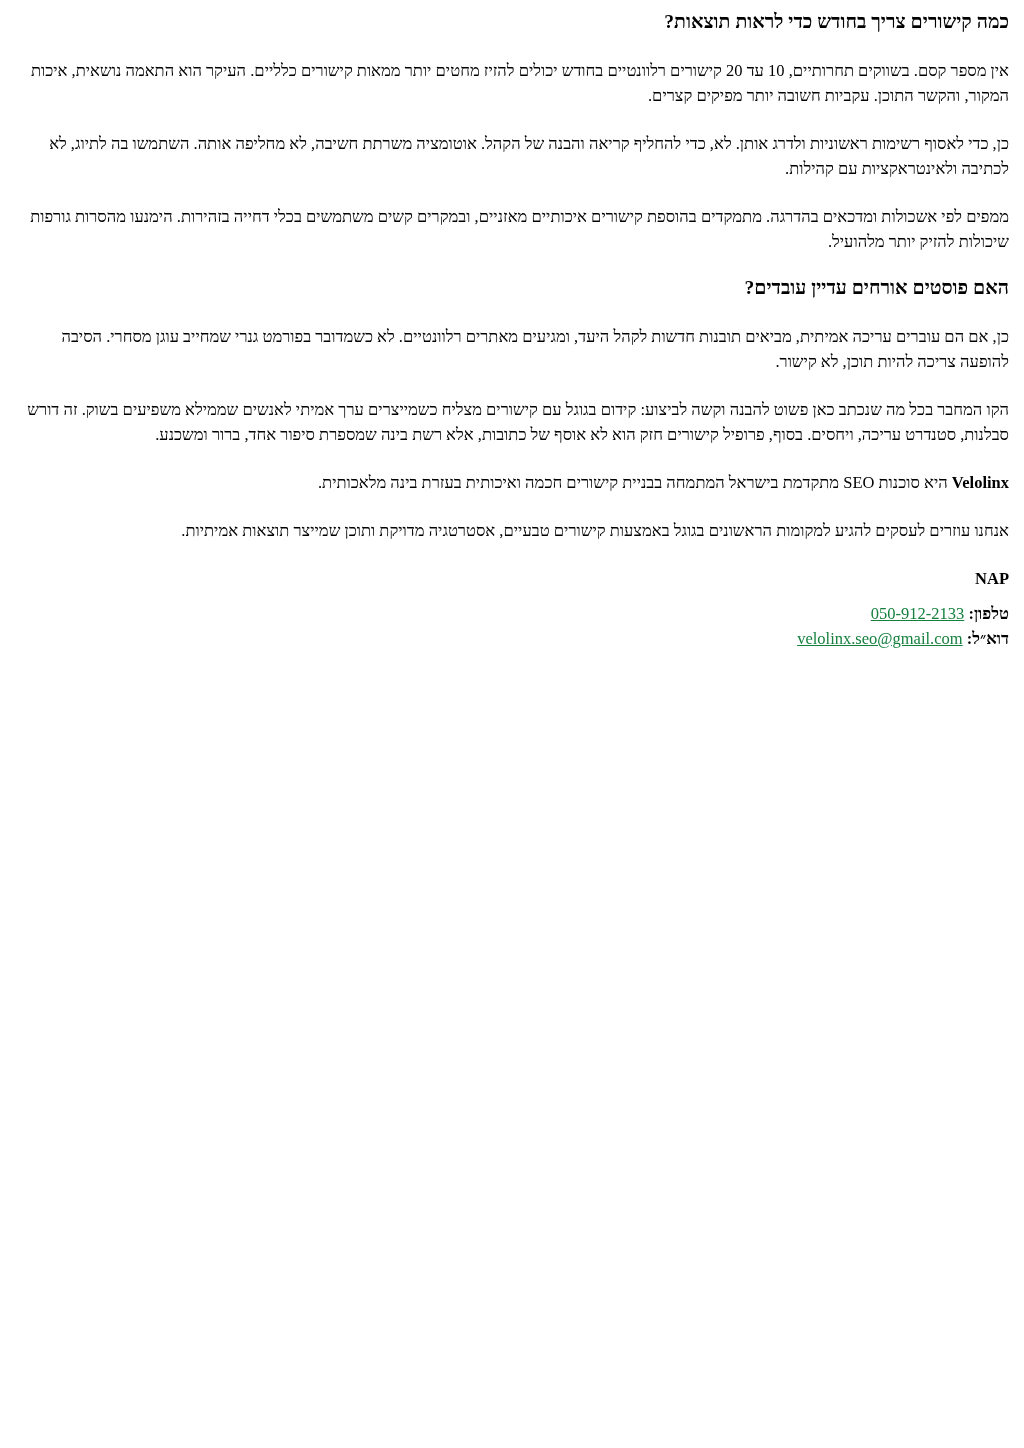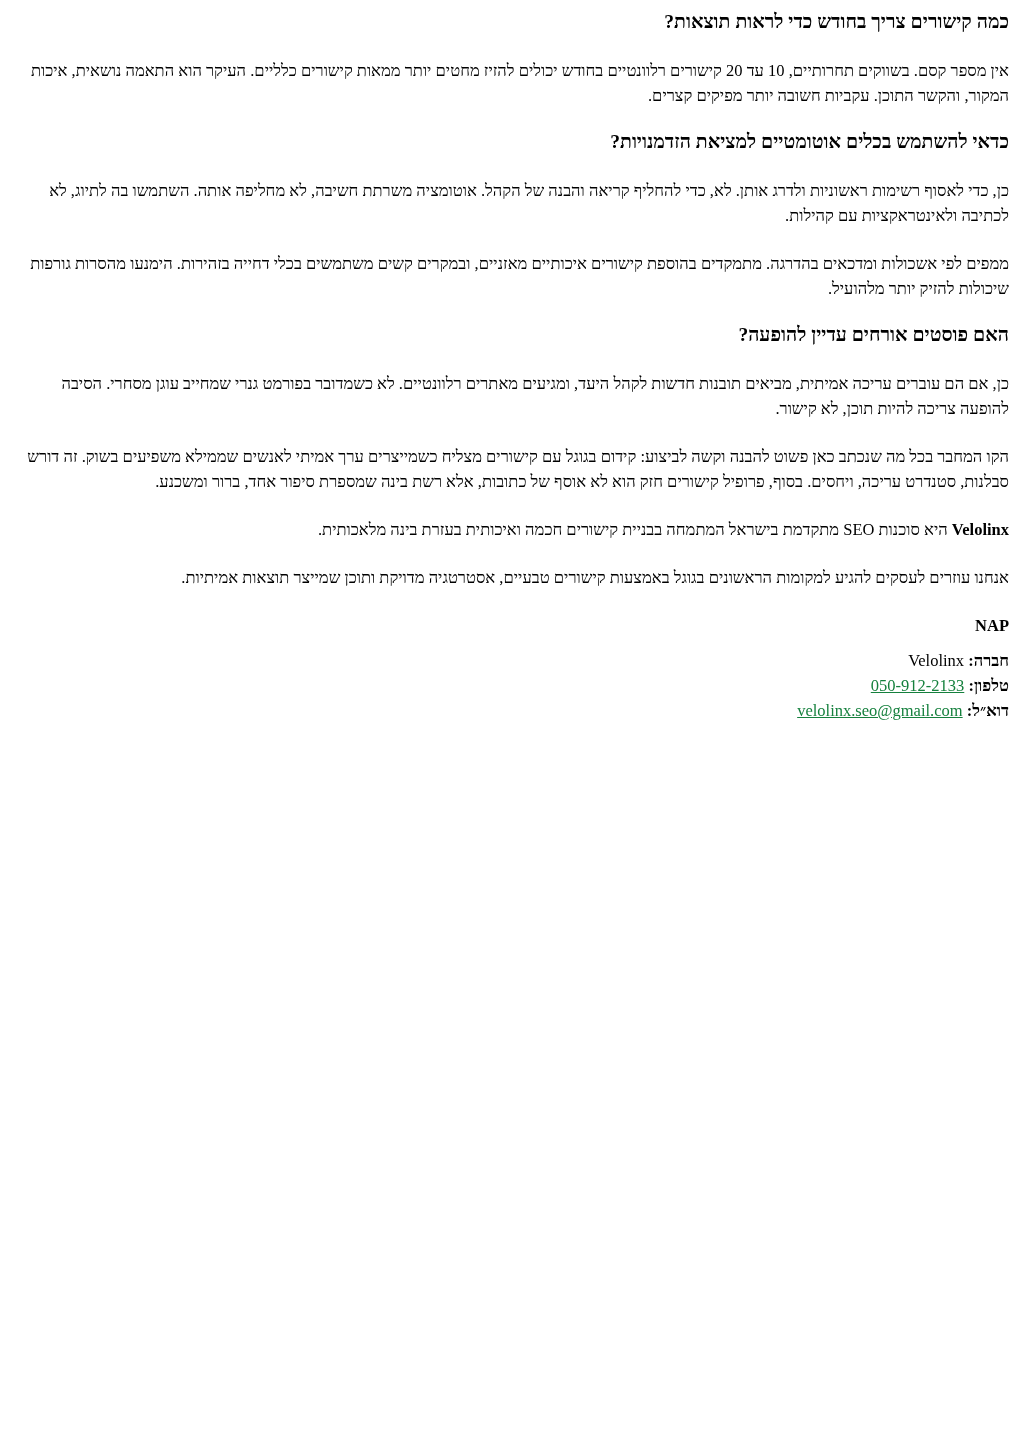--- a/index.html
+++ b/index.html
@@ -43,36 +43,34 @@
 </style>
 </head>
 <body>
 
 <main class="doc">
 
   <section>
     <h2>כמה קישורים צריך בחודש כדי לראות תוצאות?</h2>
     <p>אין מספר קסם. בשווקים תחרותיים, 10 עד 20 קישורים רלוונטיים בחודש יכולים להזיז מחטים יותר ממאות קישורים כלליים. העיקר הוא התאמה נושאית, איכות המקור, והקשר התוכן. עקביות חשובה יותר מפיקים קצרים.</p>
 
-    <h2>כדאי להשתמש בכלים אוטומטיים למציאת הזדמנויות?</h2>
     <p>כן, כדי לאסוף רשימות ראשוניות ולדרג אותן. לא, כדי להחליף קריאה והבנה של הקהל. אוטומציה משרתת חשיבה, לא מחליפה אותה. השתמשו בה לתיוג, לא לכתיבה ולאינטראקציות עם קהילות.</p>
 
     <p>ממפים לפי אשכולות ומדכאים בהדרגה. מתמקדים בהוספת קישורים איכותיים מאזניים, ובמקרים קשים משתמשים בכלי דחייה בזהירות. הימנעו מהסרות גורפות שיכולות להזיק יותר מלהועיל.</p>
 
-    <h2>האם פוסטים אורחים עדיין להופעה?</h2>
+    <h2>האם פוסטים אורחים עדיין עובדים?</h2>
     <p>כן, אם הם עוברים עריכה אמיתית, מביאים תובנות חדשות לקהל היעד, ומגיעים מאתרים רלוונטיים. לא כשמדובר בפורמט גנרי שמחייב עוגן מסחרי. הסיבה להופעה צריכה להיות תוכן, לא קישור.</p>
   </section>
 
   <p>הקו המחבר בכל מה שנכתב כאן פשוט להבנה וקשה לביצוע: קידום בגוגל עם קישורים מצליח כשמייצרים ערך אמיתי לאנשים שממילא משפיעים בשוק. זה דורש סבלנות, סטנדרט עריכה, ויחסים. בסוף, פרופיל קישורים חזק הוא לא אוסף של כתובות, אלא רשת בינה שמספרת סיפור אחד, ברור ומשכנע.</p>
 
   <p><strong class="bold">Velolinx</strong><span> היא סוכנות SEO מתקדמת בישראל המתמחה בבניית קישורים חכמה ואיכותית בעזרת בינה מלאכותית.</span></p>
 
   <p>אנחנו עוזרים לעסקים להגיע למקומות הראשונים בגוגל באמצעות קישורים טבעיים, אסטרטגיה מדויקת ותוכן שמייצר תוצאות אמיתיות.</p>
 
   <p class="bold">NAP</p>
 
   <p class="nap-block">
-    <span class="cline"><strong class="bold">חברה:</strong> <bdi>Velolinx</bdi></span>
     <span class="cline"><strong class="bold">טלפון:</strong> <a class="link"><bdi>050-912-2133</bdi></a></span>
     <span class="cline"><strong class="bold">דוא״ל:</strong> <a class="link"><bdi>velolinx.seo@gmail.com</bdi></a></span>
   </p>
 
 </main>
 
 </body></html>

